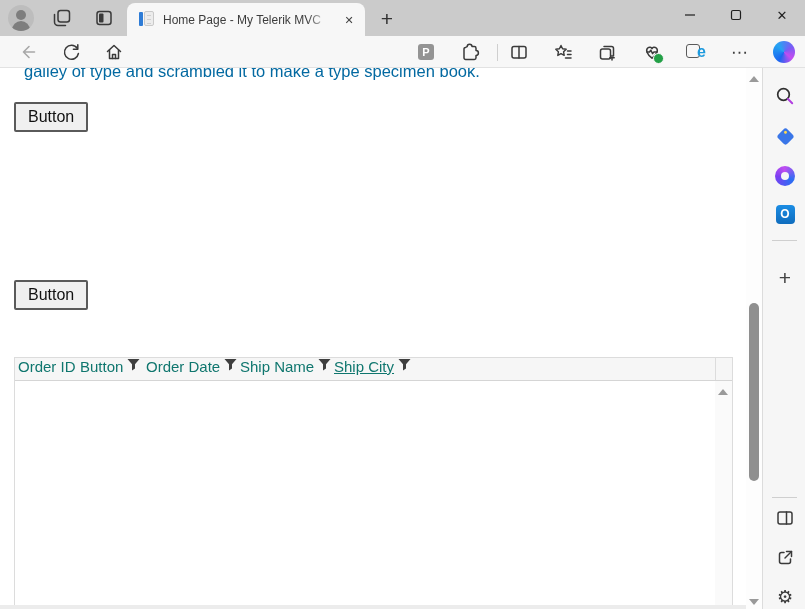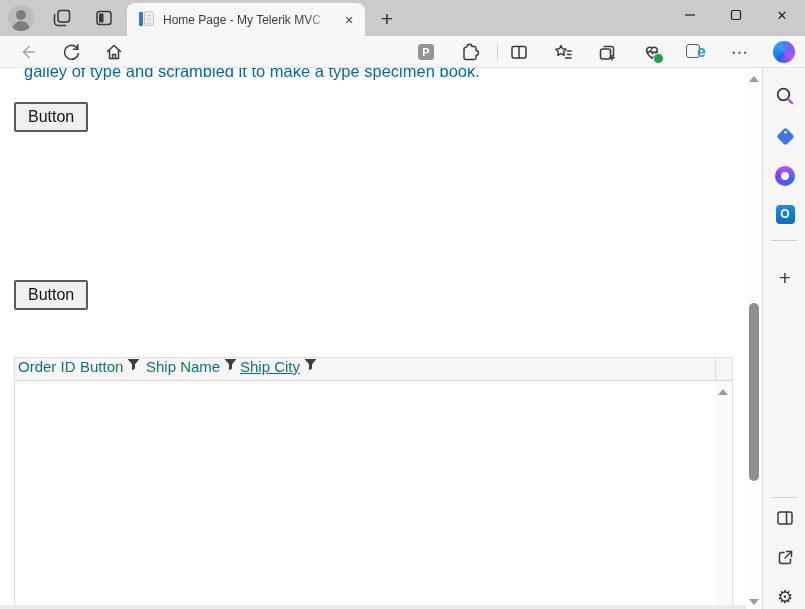--- a/index.html
+++ b/index.html
@@ -227,20 +227,28 @@
         </div>
         <div class="gh-cell" style="width:66px;">
           <span>Button</span>
           <span class="fun">
             <svg width="13" height="13" viewBox="0 0 13 13">
                 <path d="M0.5 1 H12.5 L8 6.2 V10.6 L5 12.4 V6.2 Z" fill="#3f3f3f"></path>
               </svg>
           </span>
         </div>
         <div class="gh-cell" style="width:94px;">
+          <span>Order Date</span>
+          <span class="fun">
+            <svg width="13" height="13" viewBox="0 0 13 13">
+                <path d="M0.5 1 H12.5 L8 6.2 V10.6 L5 12.4 V6.2 Z" fill="#3f3f3f"></path>
+              </svg>
+          </span>
+        </div>
+        <div class="gh-cell" style="width:94px;">
           <span>Ship Name</span>
           <span class="fun">
             <svg width="13" height="13" viewBox="0 0 13 13">
                 <path d="M0.5 1 H12.5 L8 6.2 V10.6 L5 12.4 V6.2 Z" fill="#3f3f3f"></path>
               </svg>
           </span>
         </div>
         <div class="gh-cell" style="flex:1;text-decoration:underline;">
           <span>Ship City</span>
           <span class="fun">

